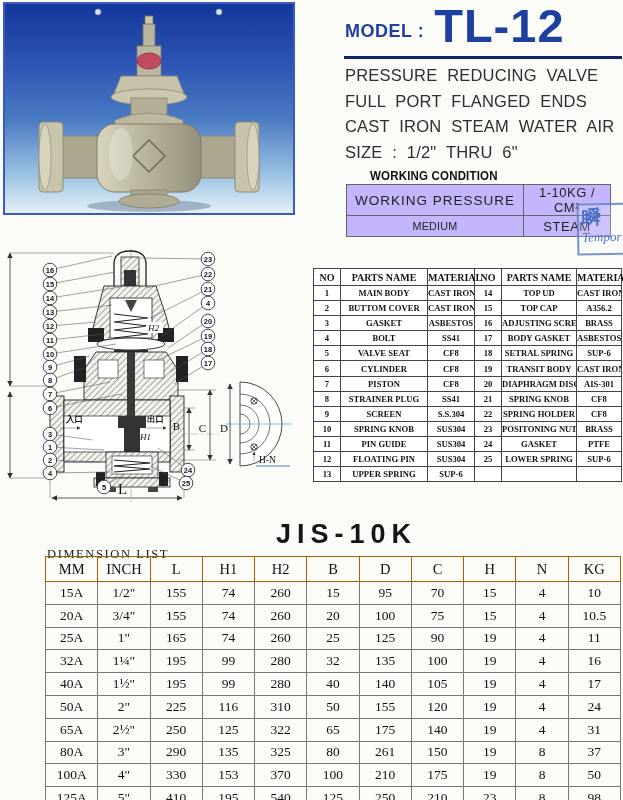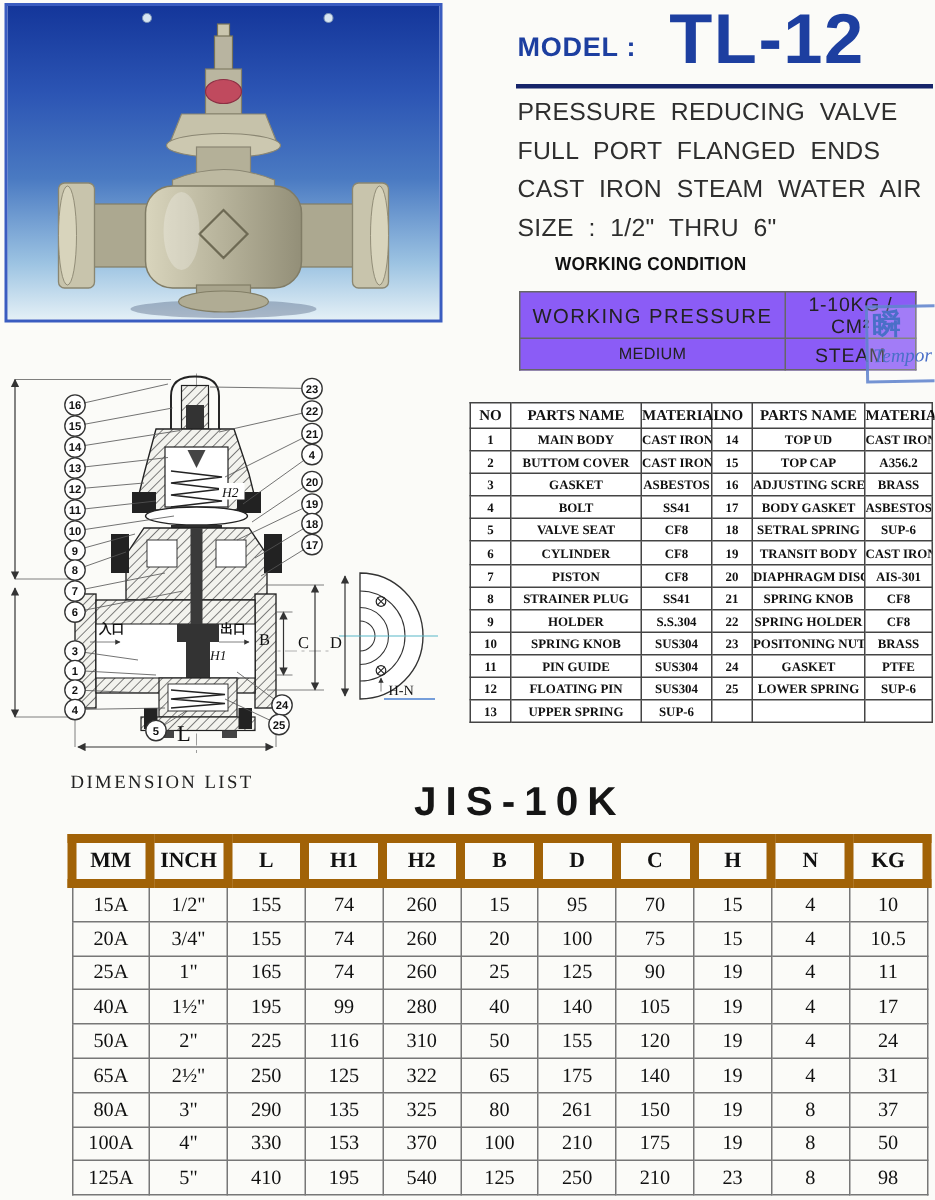--- a/index.html
+++ b/index.html
@@ -3,55 +3,55 @@
 <meta charset="utf-8">
 <style>
   html,body{margin:0;padding:0;}
   body{width:623px;height:800px;position:relative;overflow:hidden;background:#fbfbf8;
        font-family:"Liberation Sans",sans-serif;color:#1c1c1c;}
   
   .photo{position:absolute;left:3px;top:2px;width:288px;height:209px;
          border:2px solid #3a5cc0;background:linear-gradient(#14369a 0%,#2c55b4 28%,#4a7ac2 55%,#9cc3e2 82%,#e4f0f6 100%);}
   .photo svg{display:block;}
   
-  .model-row{position:absolute;left:345px;top:2px;display:flex;align-items:flex-end;gap:22px;color:#1d3fa0;}
+  .model-row{position:absolute;left:345px;top:2px;display:flex;align-items:flex-end;gap:10px;color:#1d3fa0;}
   .model-label{font-size:18px;font-weight:700;letter-spacing:.5px;margin-bottom:7px;}
   .model-number{font-size:47px;font-weight:800;letter-spacing:1px;line-height:1;}
   .rule{position:absolute;left:344px;top:56px;width:278px;border-top:3px solid #16246a;}
   .desc{position:absolute;left:345px;top:63px;width:278px;font-size:16.5px;line-height:25.5px;
         letter-spacing:.2px;word-spacing:5px;color:#2e2e2e;}
   
   .wc-title{position:absolute;left:370px;top:169px;font-size:12.5px;font-weight:800;color:#111;
             letter-spacing:.2px;transform:scaleX(.92);transform-origin:left;}
-  .wc-table{position:absolute;left:346px;top:194px;border-collapse:collapse;background:#8b5cf6;}
+  .wc-table{position:absolute;left:346px;top:184px;border-collapse:collapse;background:#c4b5fd;}
   .wc-table td{border:1px solid #666;text-align:center;height:20px;padding:0 4px;color:#222;}
   .wc-table td.lbl{width:168px;}
   .wc-table td.val{width:78px;font-size:13px;letter-spacing:.5px;}
   .wc-table tr:nth-child(1) td.lbl{font-size:13.5px;letter-spacing:1px;}
   .wc-table tr:nth-child(2) td.lbl{font-size:10.8px;letter-spacing:.2px;}
   .wc-table tr:nth-child(3) td.lbl{font-size:12.5px;letter-spacing:1.5px;}
   
   .stamp{position:absolute;left:577px;top:203px;width:62px;height:46px;border:2.5px solid rgba(92,128,205,.85);
          color:#4a6fc8;padding:1px 3px;transform:rotate(-1deg);background:rgba(255,255,255,.2);}
   .stamp-char{font-family:"Liberation Serif",serif;font-size:19px;font-weight:700;display:block;line-height:22px;}
   .stamp-text{font-family:"Liberation Serif",serif;font-style:italic;font-size:13px;display:block;line-height:17px;}
   
   .drawing{position:absolute;left:0;top:246px;}
   .leader{stroke:#555;stroke-width:.55;}
   .callout-circle{fill:#fff;stroke:#333;stroke-width:.9;}
   .callout-num{font:700 7.5px "Liberation Sans",sans-serif;fill:#111;text-anchor:middle;}
   .dimline{stroke:#333;stroke-width:.8;fill:none;}
   .extline{stroke:#555;stroke-width:.5;fill:none;}
   .dwg-label{font-family:"Liberation Serif",serif;fill:#111;}
   
-  .dim-title{position:absolute;left:47px;top:514px;font-family:"Liberation Serif",serif;font-size:12.5px;
+  .dim-title{position:absolute;left:47px;top:547px;font-family:"Liberation Serif",serif;font-size:12.5px;
              letter-spacing:1.6px;color:#222;}
   .standard{position:absolute;left:276px;top:519px;font-size:27px;font-weight:800;letter-spacing:6px;color:#151515;}
   .dim-table{position:absolute;left:45px;top:556px;border-collapse:collapse;table-layout:fixed;width:576px;background:transparent;}
-  .dim-table th{border:6px solid #a16207;font-family:"Liberation Serif",serif;font-size:14.5px;font-weight:700;height:22px;color:#111;}
+  .dim-table th{border:1px solid #a16207;font-family:"Liberation Serif",serif;font-size:14.5px;font-weight:400;height:22px;color:#111;}
   .dim-table td{border:1px solid #777;font-family:"Liberation Serif",serif;font-size:13.5px;text-align:center;height:19.8px;color:#111;}
   
   .parts-table{position:absolute;left:313px;top:268px;border-collapse:collapse;table-layout:fixed;width:308px;background:#fff;}
   .parts-table th{border:1px solid #444;font-family:"Liberation Serif",serif;font-size:10px;font-weight:700;height:16px;padding:0;color:#111;}
   .parts-table td{border:1px solid #444;font-family:"Liberation Serif",serif;font-size:8.6px;font-weight:600;
                   text-align:center;height:14.1px;padding:0;color:#111;white-space:nowrap;overflow:hidden;}
 </style>
 </head>
 <body>
 
@@ -387,21 +387,21 @@
       <tr>
         <td>8</td>
         <td>STRAINER PLUG</td>
         <td>SS41</td>
         <td>21</td>
         <td>SPRING KNOB</td>
         <td>CF8</td>
       </tr>
       <tr>
         <td>9</td>
-        <td>HOLDER</td>
+        <td>SCREEN</td>
         <td>S.S.304</td>
         <td>22</td>
         <td>SPRING HOLDER</td>
         <td>CF8</td>
       </tr>
       <tr>
         <td>10</td>
         <td>SPRING KNOB</td>
         <td>SUS304</td>
         <td>23</td>
@@ -487,20 +487,33 @@
         <td>74</td>
         <td>260</td>
         <td>25</td>
         <td>125</td>
         <td>90</td>
         <td>19</td>
         <td>4</td>
         <td>11</td>
       </tr>
       <tr>
+        <td>32A</td>
+        <td>1¼"</td>
+        <td>195</td>
+        <td>99</td>
+        <td>280</td>
+        <td>32</td>
+        <td>135</td>
+        <td>100</td>
+        <td>19</td>
+        <td>4</td>
+        <td>16</td>
+      </tr>
+      <tr>
         <td>40A</td>
         <td>1½"</td>
         <td>195</td>
         <td>99</td>
         <td>280</td>
         <td>40</td>
         <td>140</td>
         <td>105</td>
         <td>19</td>
         <td>4</td>

